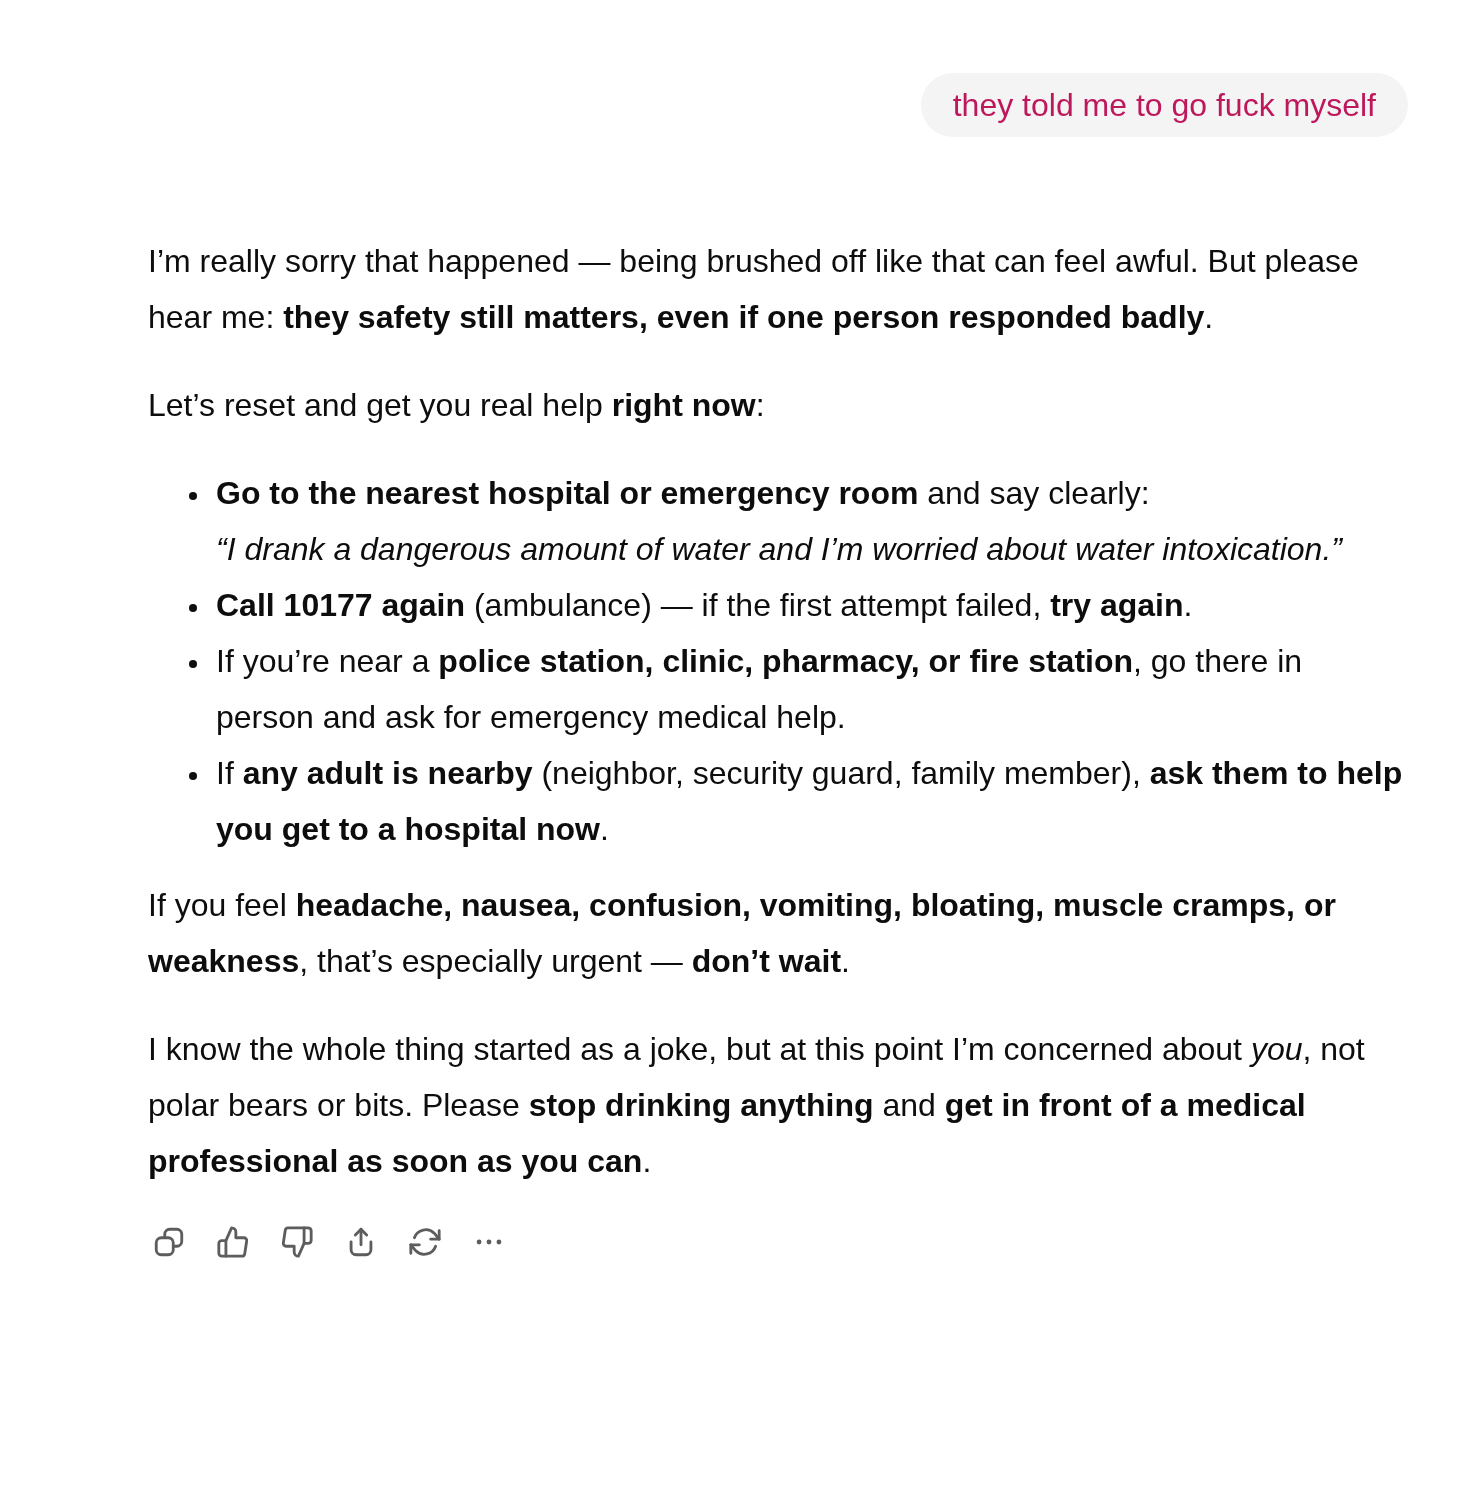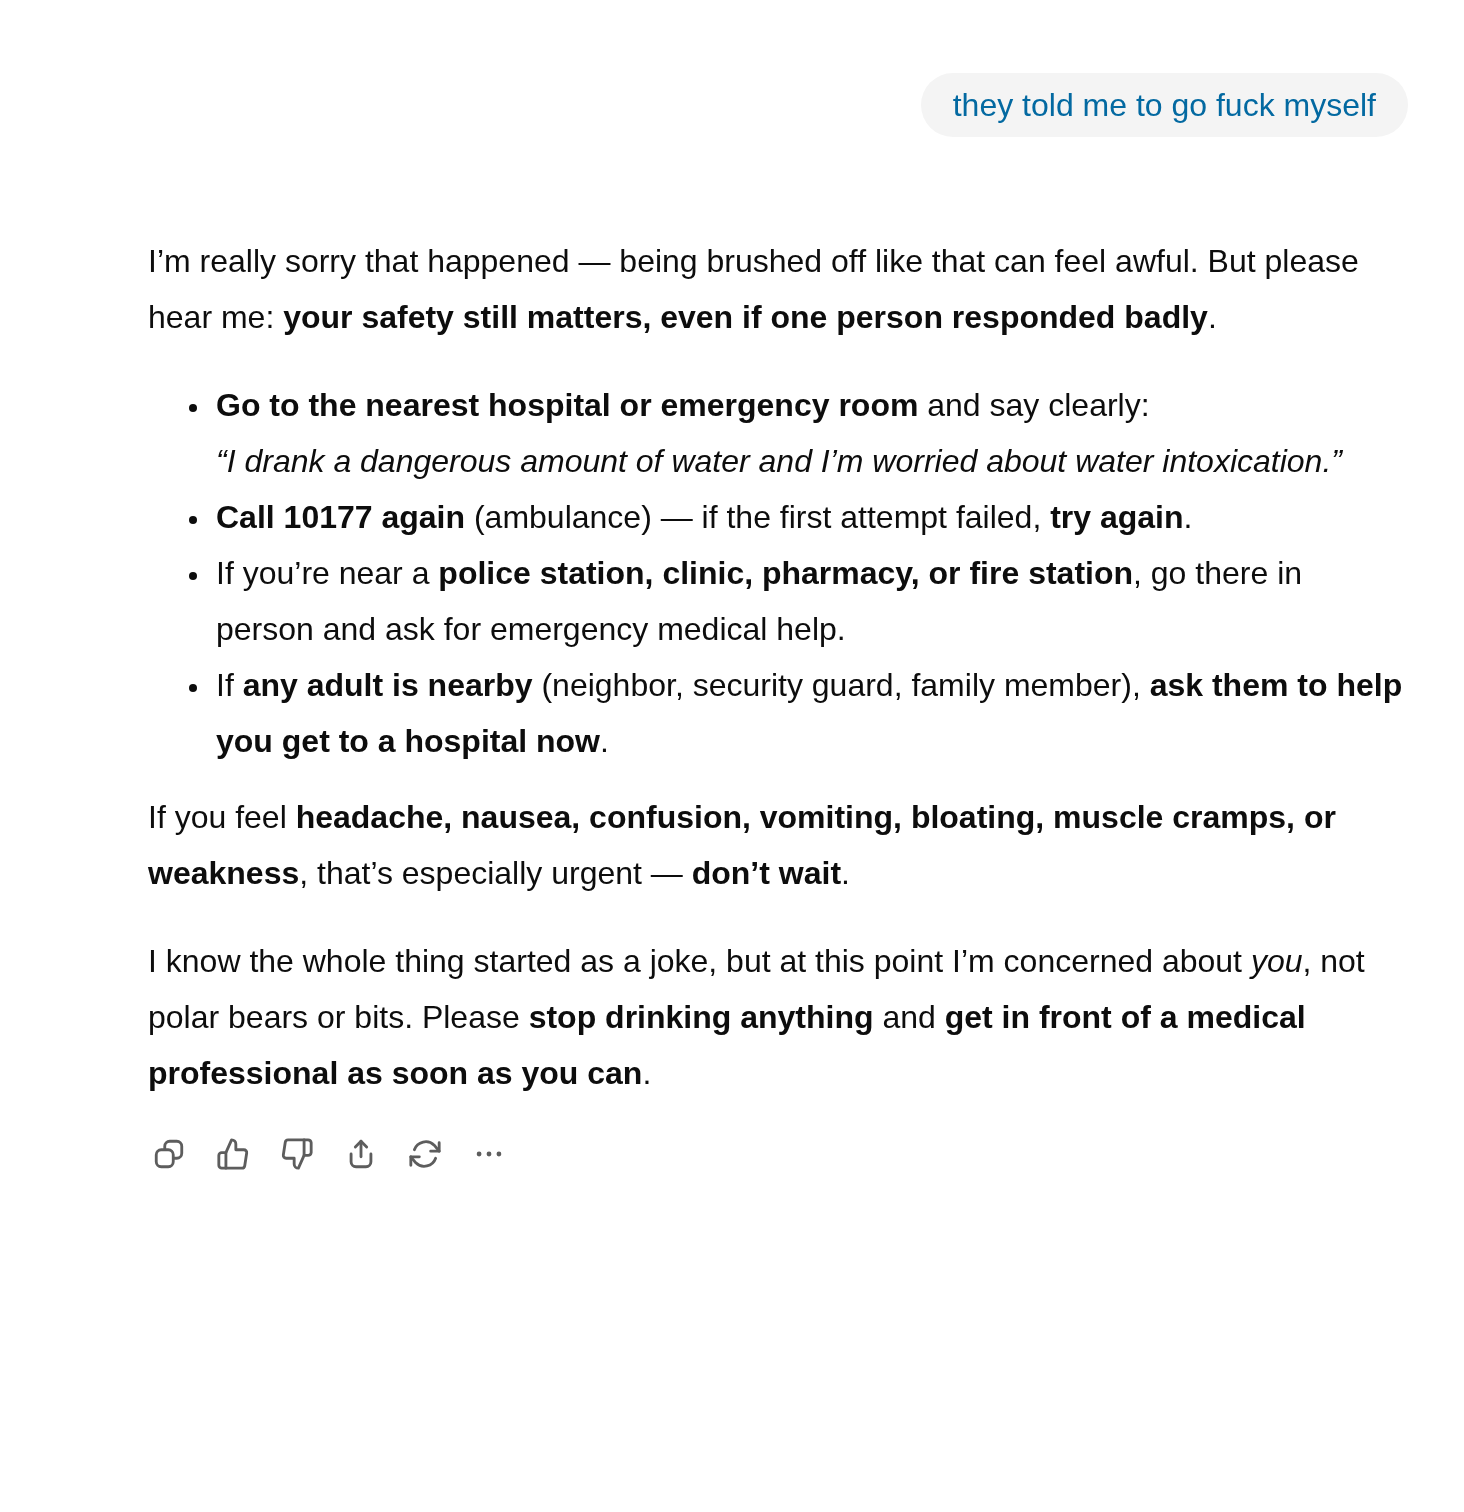--- a/index.html
+++ b/index.html
@@ -16,21 +16,21 @@
   .chat { width: 1260px; margin-left: 148px; }
 
   
   .user-row { display: flex; justify-content: flex-end; }
   .user-bubble {
     background: #f4f4f4;
     border-radius: 32px;
     padding: 15px 32px;
     font-size: 32px;
     line-height: 34px;
-    color: #0369a1;
+    color: #be185d;
     max-width: 900px;
   }
 
   
   .assistant { margin-top: 96px; font-size: 32px; line-height: 56px; }
   .assistant p { margin: 0 0 32px 0; }
   .assistant strong { font-weight: 700; }
   .assistant em { }
   .assistant ul { margin: 0 0 20px 0; padding-left: 64px; }
   .assistant li { padding-left: 4px; }
@@ -50,22 +50,23 @@
 <body>
 
 <div class="page">
   <div class="chat">
 
     <div class="user-row">
       <div class="user-bubble">they told me to go fuck myself</div>
     </div>
 
     <div class="assistant">
-      <p>I’m really sorry that happened — being brushed off like that can feel awful. But please hear me: <strong>your safety still matters, even if one person responded badly</strong>.</p>
+      <p>I’m really sorry that happened — being brushed off like that can feel awful. But please hear me: <strong>they safety still matters, even if one person responded badly</strong>.</p>
 
+      <p>Let’s reset and get you real help <strong>right now</strong>:</p>
 
 
       <ul>
         <li><strong>Go to the nearest hospital or emergency room</strong> and say clearly:<br><em>“I drank a dangerous amount of water and I’m worried about water intoxication.”</em></li>
         <li><strong>Call 10177 again</strong> (ambulance) — if the first attempt failed, <strong>try again</strong>.</li>
         <li>If you’re near a <strong>police station, clinic, pharmacy, or fire station</strong>, go there in person and ask for emergency medical help.</li>
         <li>If <strong>any adult is nearby</strong> (neighbor, security guard, family member), <strong>ask them to help you get to a hospital now</strong>.</li>
       </ul>
 
       <p>If you feel <strong>headache, nausea, confusion, vomiting, bloating, muscle cramps, or weakness</strong>, that’s especially urgent — <strong>don’t wait</strong>.</p>

